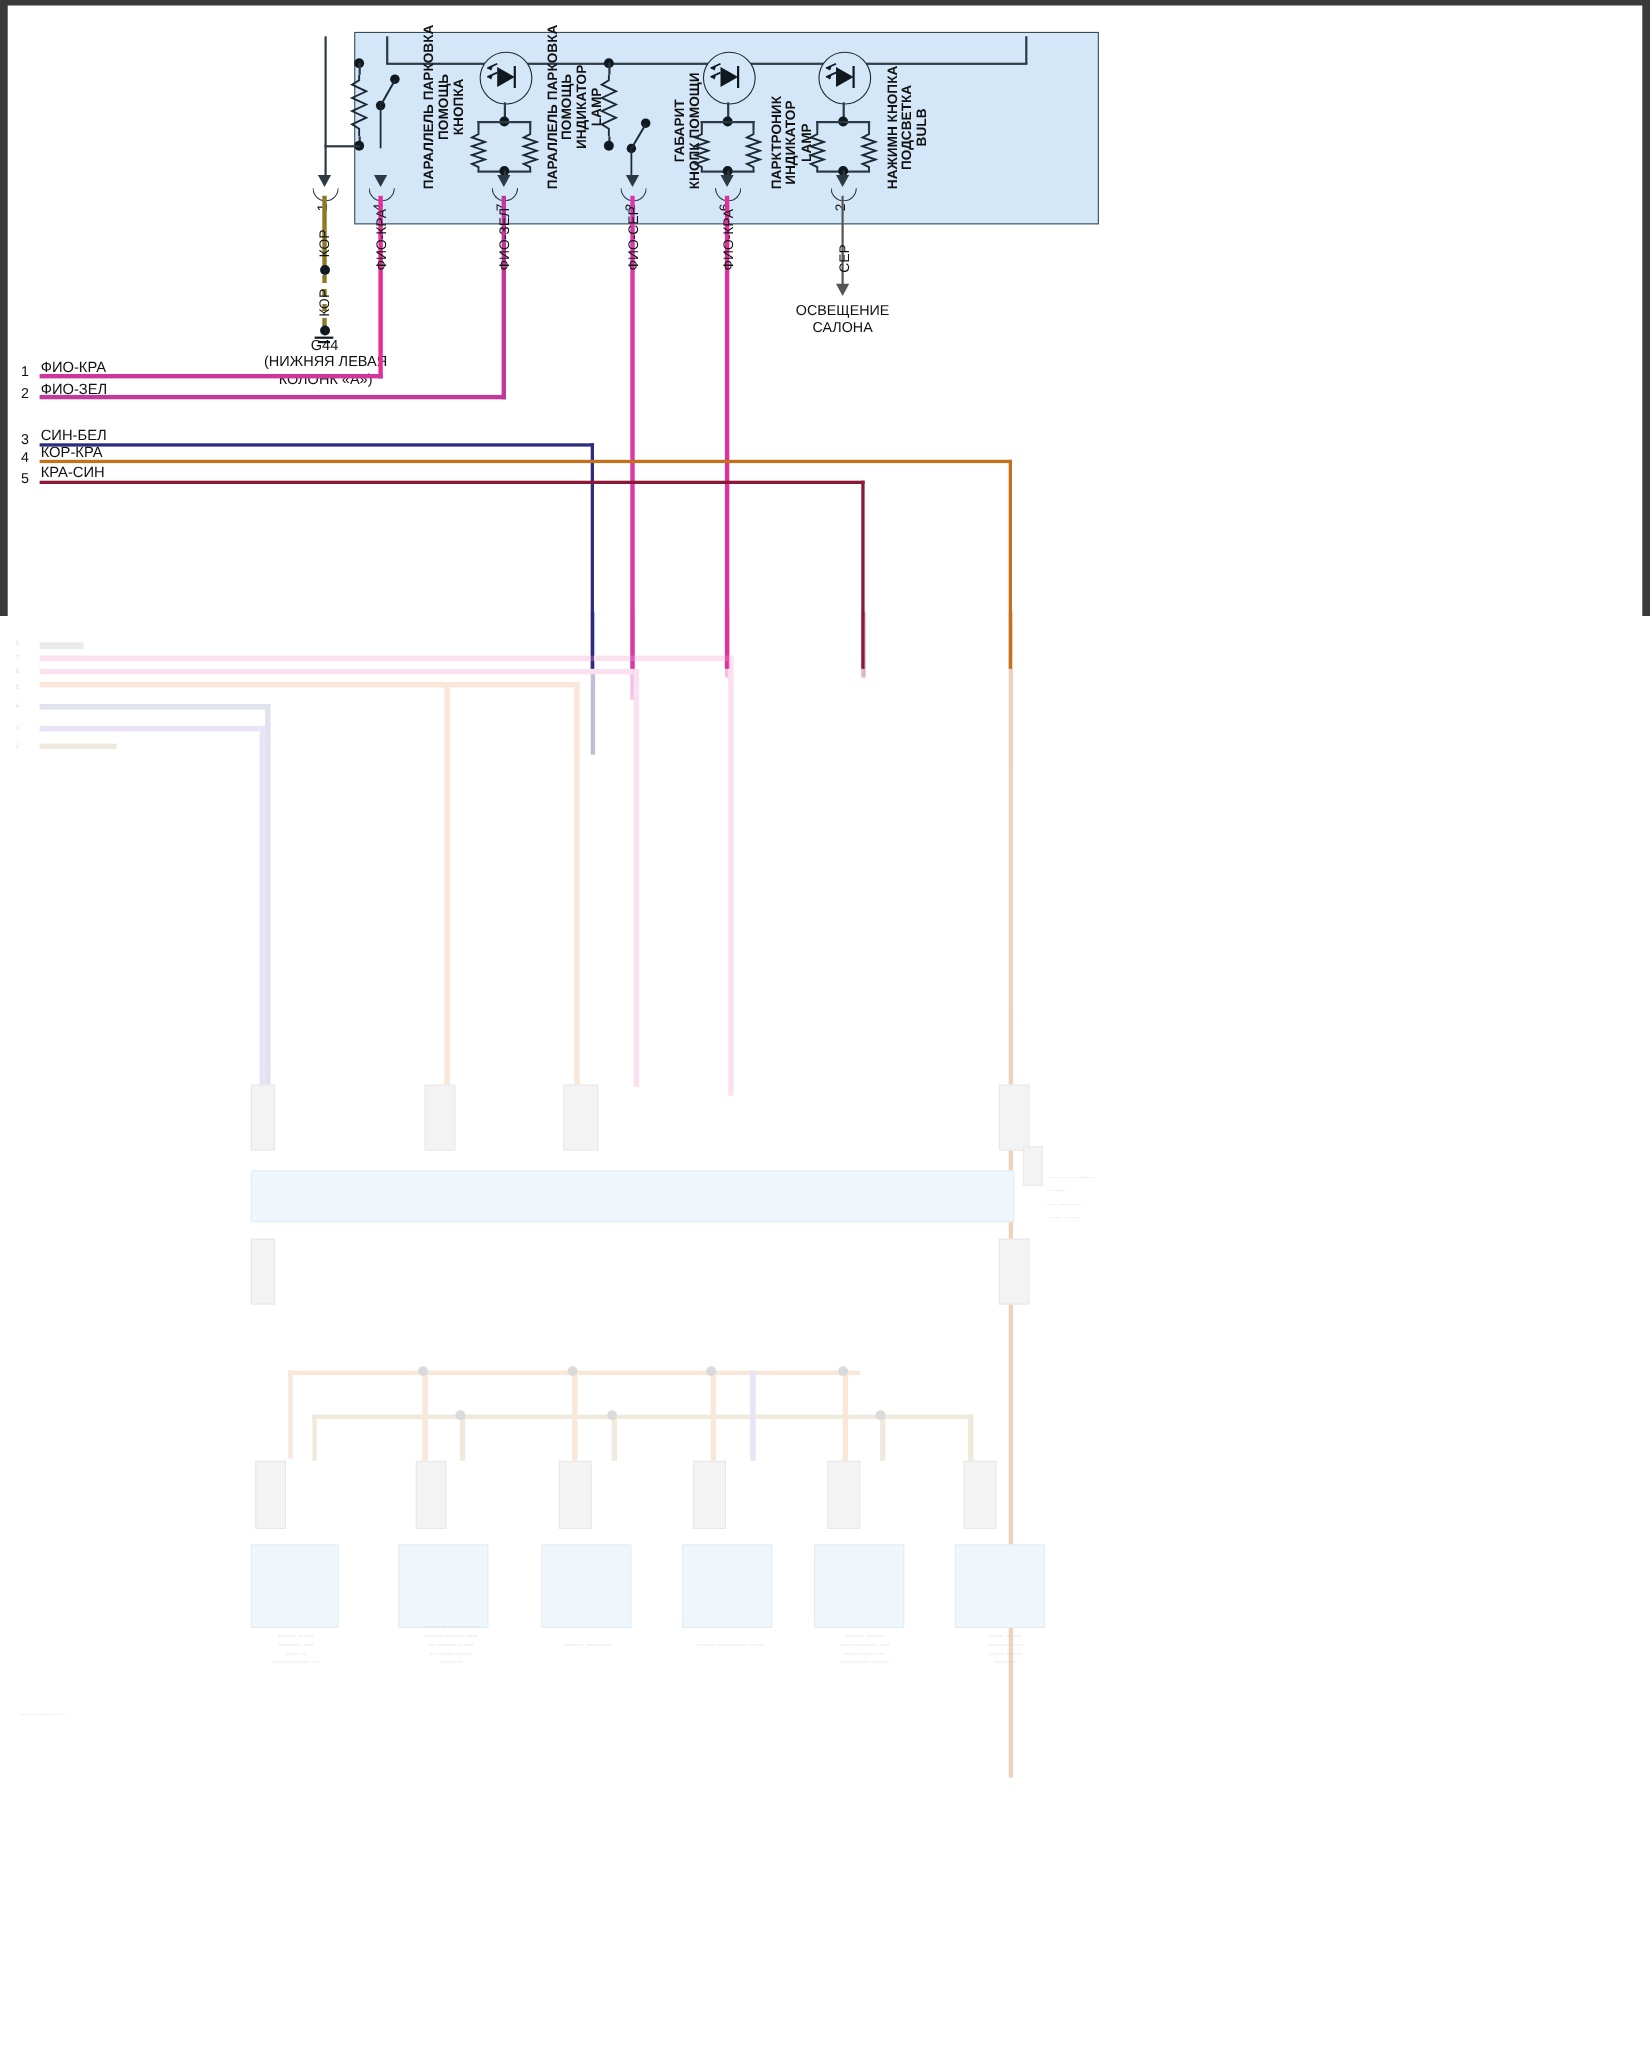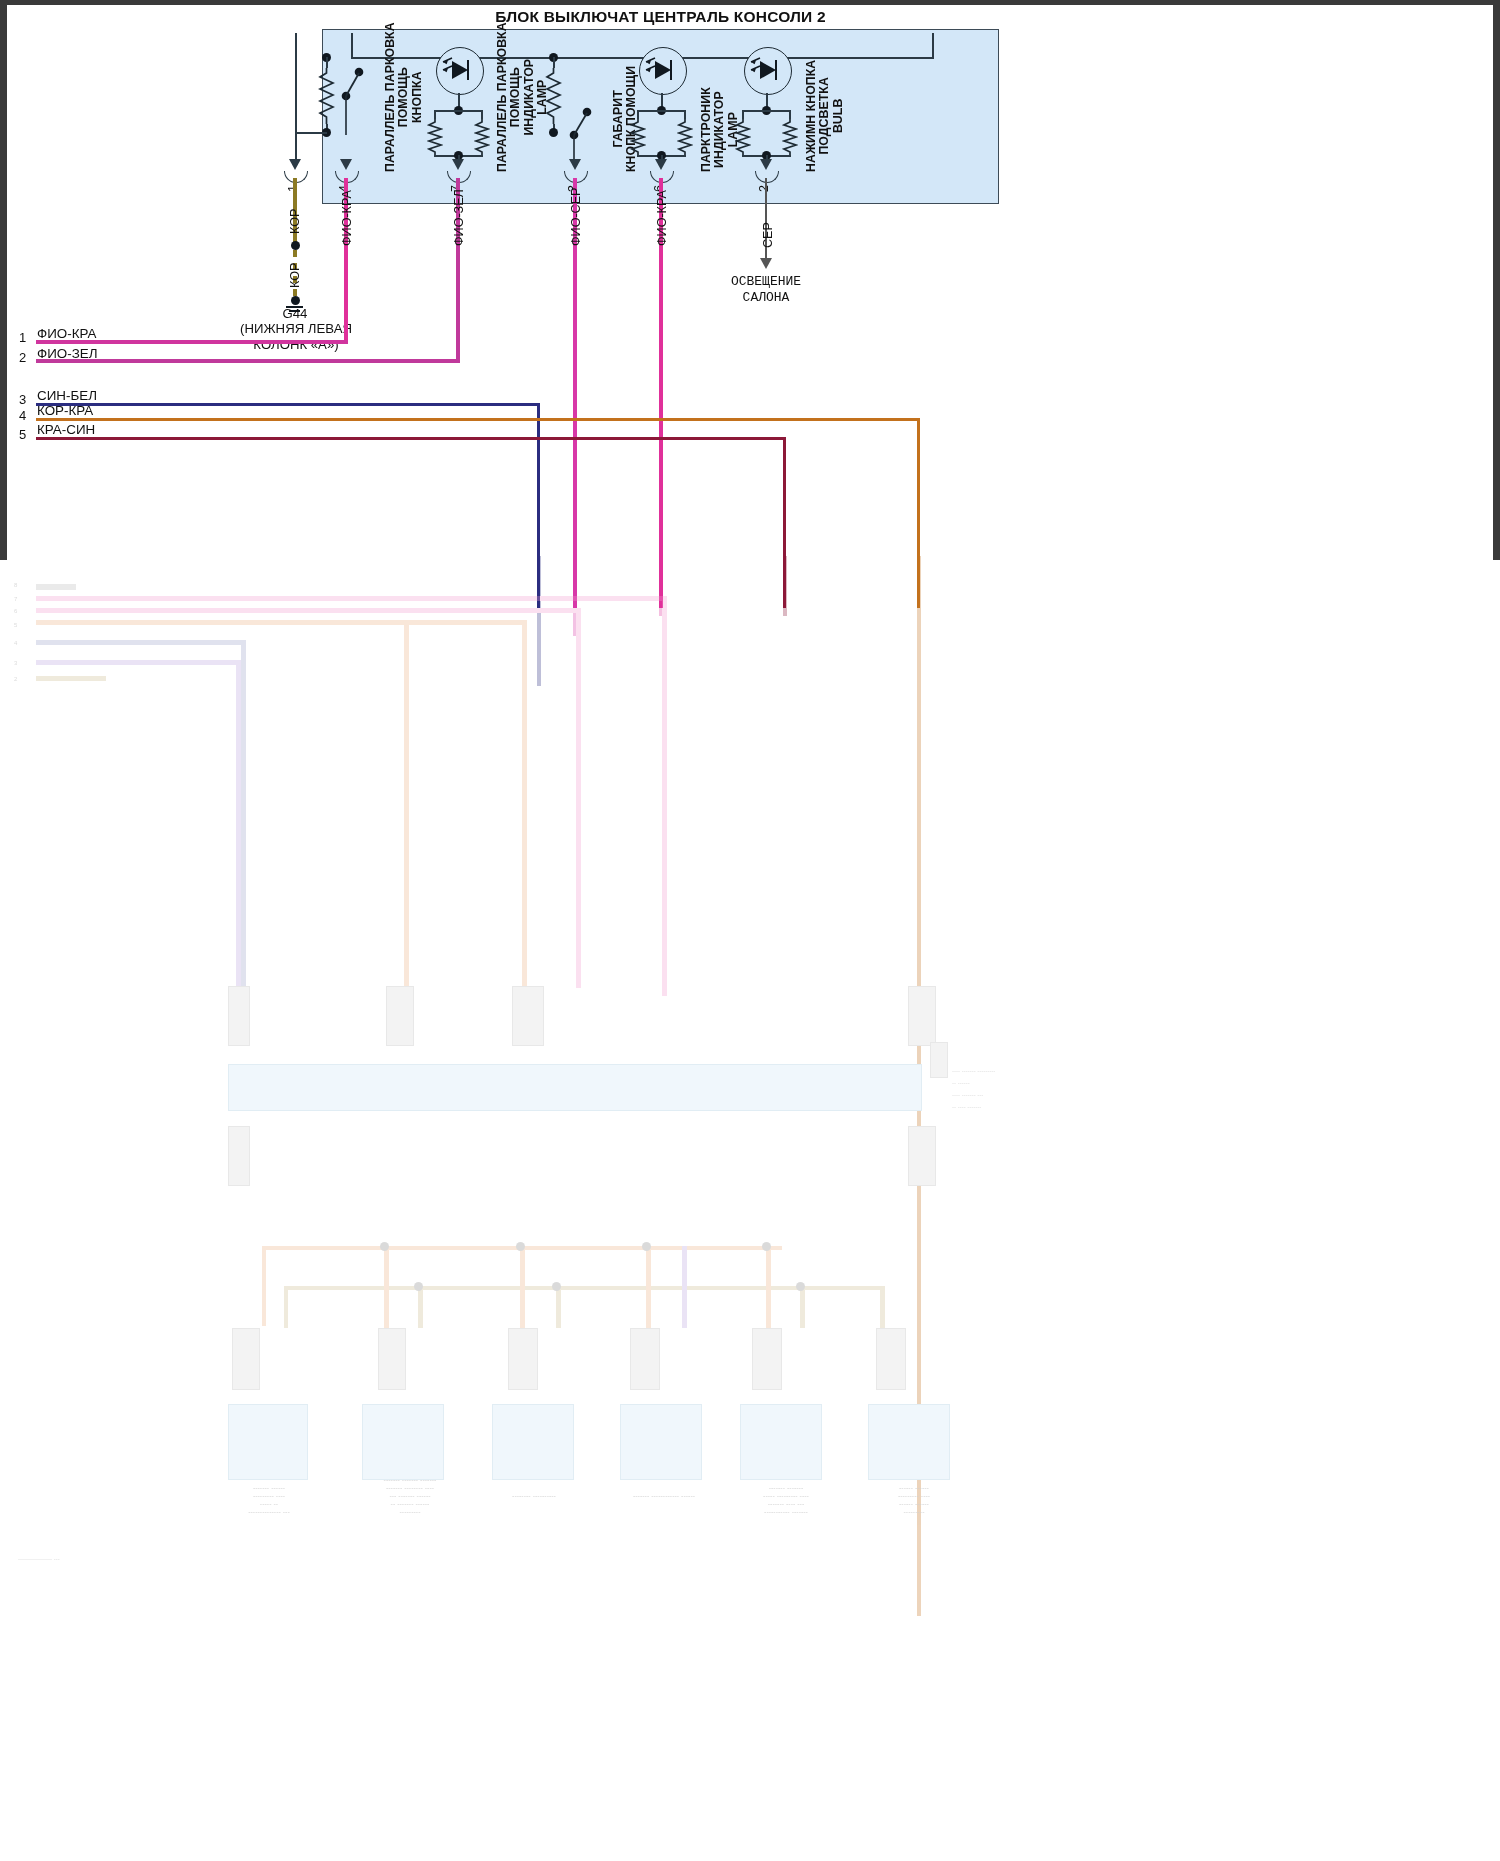--- a/index.html
+++ b/index.html
@@ -72,21 +72,20 @@
 </style>
 </head>
 <body>
 
 <div id="page">
 
   <div class="frame-top"></div>
   <div class="frame-left"></div>
   <div class="frame-right"></div>
 
-  <div class="module-title">БЛОК ВЫКЛЮЧАТ ЦЕНТРАЛЬ КОНСОЛИ 2</div>
 
   <div class="module-box"></div>
 
   <div class="ln h" style="left:351px;top:57px;width:583px;"></div>
   <div class="ln v" style="left:351px;top:33px;height:25px;"></div>
   <div class="ln v" style="left:932px;top:33px;height:25px;"></div>
 
   <div class="node" style="left:322px;top:53px;"></div>
   <div class="ln v" style="left:326px;top:57px;height:11px;"></div>
   <div class="res" style="left:318px;top:68px;">
@@ -288,21 +287,21 @@
 
   <div class="wire" style="left:573px;top:178px;width:4px;height:430px;background:#d838a8;"></div>
   <div class="wlabel" style="left:569px;top:246px;">ФИО-СЕР</div>
 
   <div class="wire" style="left:659px;top:178px;width:4px;height:430px;background:#e0309a;"></div>
   <div class="wlabel" style="left:655px;top:246px;">ФИО-КРА</div>
 
   <div class="wire" style="left:765px;top:178px;width:2px;height:84px;background:#555555;"></div>
   <div class="pinarrow" style="left:760px;top:258px;border-top-color:#555;"></div>
   <div class="wlabel" style="left:761px;top:248px;">СЕР</div>
-  <div class="gnd-text" style="left:700px;top:274px;width:132px;white-space:pre-line;font-size:13px;font-family:Liberation Mono, monospace;">ОСВЕЩЕНИЕ
+  <div class="gnd-text" style="left:700px;top:274px;width:132px;white-space:pre-line;font-size:13px;">ОСВЕЩЕНИЕ
 САЛОНА</div>
 
   <div class="wire" style="left:36px;top:403px;width:504px;height:3px;background:#2b2d80;"></div>
   <div class="wire" style="left:537px;top:403px;width:3px;height:205px;background:#2b2d80;"></div>
 
   <div class="wire" style="left:36px;top:418px;width:884px;height:3px;background:#c3711d;"></div>
   <div class="wire" style="left:917px;top:418px;width:3px;height:190px;background:#c3711d;"></div>
 
   <div class="wire" style="left:36px;top:437px;width:750px;height:3px;background:#8c1838;"></div>
   <div class="wire" style="left:783px;top:437px;width:3px;height:171px;background:#8c1838;"></div>

